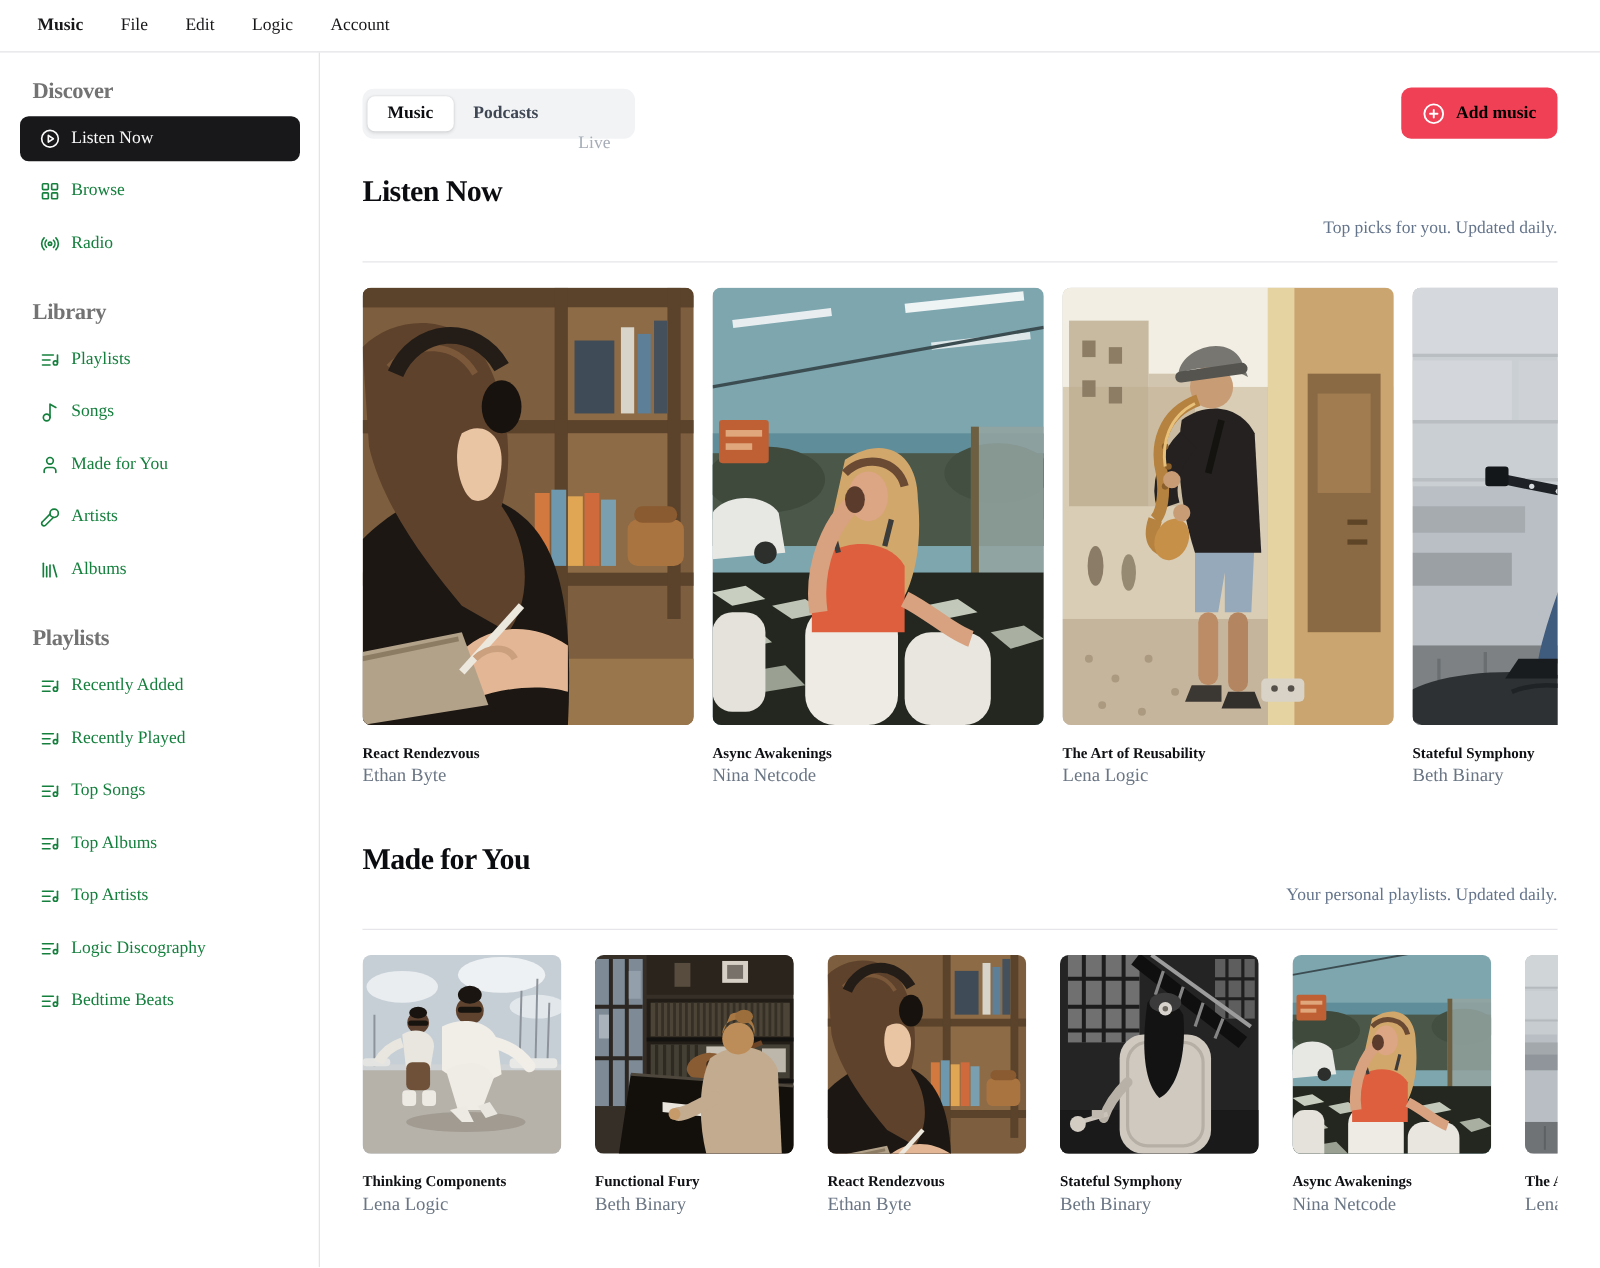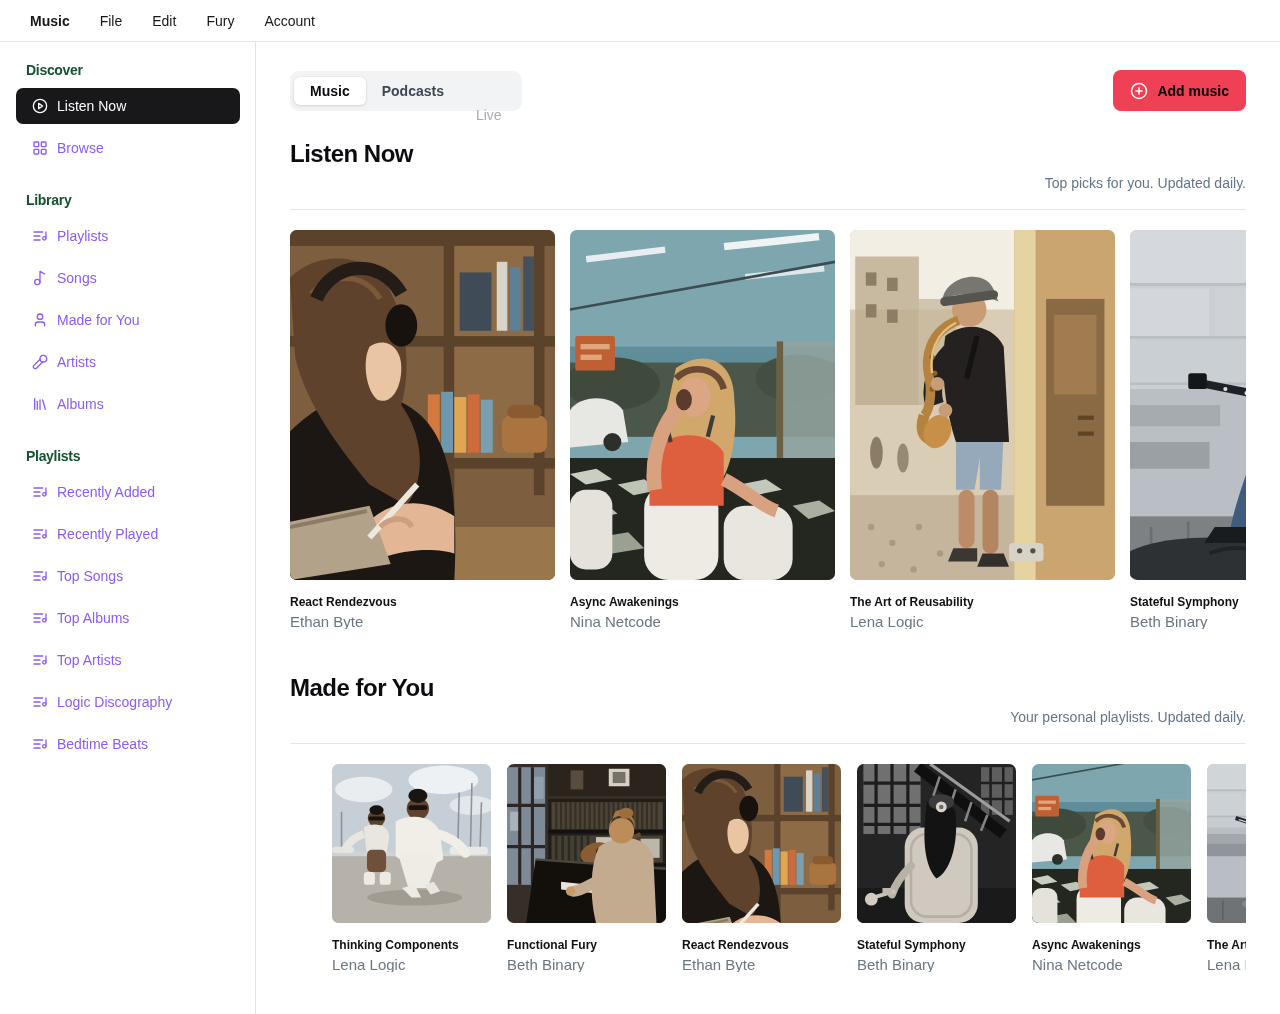--- a/index.html
+++ b/index.html
@@ -1,31 +1,31 @@
 <!DOCTYPE html>
 <html><head>
 <meta charset="utf-8">
 <style>
   * { margin:0; padding:0; box-sizing:border-box; }
   html,body { width:1280px; height:1014px; background:#fff; overflow:hidden; }
   body { font-family:"Liberation Sans", sans-serif; color:#0a0a0a; -webkit-font-smoothing:antialiased; }
-  .app { width:1280px; height:1014px; display:flex; flex-direction:column; background:#fff; border-radius:10px 10px 0 0; overflow:hidden; }
+  .app { width:1280px; height:1014px; display:flex; flex-direction:column; background:#fff; border-radius:10px 10px 0 0; overflow:hidden;font-family:Liberation Serif, serif; }
 
   
   .menubar { height:42px; flex:0 0 42px; display:flex; align-items:center; border-bottom:1px solid #e4e4e7; padding:0 18px; gap:6px; }
   .menu-item { font-size:14px; color:#18181b; padding:5px 12px; border-radius:5px; background:transparent; border:none; cursor:default; font-family:inherit; }
   .menu-item.bold { font-weight:700; }
 
   
   .body { flex:1; display:flex; min-height:0; }
   .sidebar { width:256px; flex:0 0 256px; border-right:1px solid #e4e4e7; padding:20px 16px 0 16px; }
   .side-section { margin-bottom:26px; }
-  .side-title { font-size:14px; font-weight:700; letter-spacing:-0.3px; color:#14532d; margin:0 0 10px 10px; }
+  .side-title { font-size:18px; font-weight:700; letter-spacing:-0.3px; color:#737373; margin:0 0 10px 10px; }
   .side-item { display:flex; align-items:center; gap:9px; width:224px; height:36px; padding:0 16px; margin-bottom:6px;
-               border:none; border-radius:7px; background:transparent; font-family:inherit; font-size:14px; font-weight:500; color:#8b5cf6; cursor:default; }
+               border:none; border-radius:7px; background:transparent; font-family:inherit; font-size:14px; font-weight:500; color:#15803d; cursor:default; }
   .side-item .ic { width:16px; height:16px; flex:0 0 16px; stroke:currentColor; fill:none; stroke-width:2; stroke-linecap:round; stroke-linejoin:round; }
   .side-item.active { background:#18181b; color:#fafafa; }
 
   
   .main { flex:1; min-width:0; padding:28px 34px 0 34px; }
   .topbar { display:flex; align-items:center; justify-content:space-between; }
   .tabs { display:inline-flex; align-items:center; background:#f1f3f5; border-radius:9px; padding:4px; height:40px; }
   .tab { border:none; background:transparent; font-family:inherit; font-size:14px; font-weight:600; color:#3f4654; padding:6px 16px; border-radius:6px; cursor:default; }
   .tab.active { background:#fff; color:#0b0c10; box-shadow:0 1px 3px rgba(0,0,0,.12), 0 0 0 1px rgba(0,0,0,.02); }
   .tab.disabled { color:#a6adb6; font-weight:500;margin-top:48px; }
@@ -33,21 +33,21 @@
                  background:#ef4056; color:#000000; font-family:inherit; font-size:14px; font-weight:600; cursor:default; }
   .btn-primary .ic { width:18px; height:18px; stroke:#fff; fill:none; stroke-width:2; stroke-linecap:round; stroke-linejoin:round; }
 
   .section-head { margin-top:28px; }
   .section-head h2 { font-size:24px; line-height:30px; font-weight:700; letter-spacing:-0.5px; color:#0b0c10; }
   .section-sub { font-size:14px; line-height:20px; color:#64748b; margin-top:4px;text-align:right; }
   .separator { height:1px; background:#e6e6ea; margin:16px 0 20px 0; }
 
   .row { display:flex; overflow:hidden; }
   .row-lg { gap:15px; }
-  .row-sm { gap:16px;margin-left:42px; }
+  .row-sm { gap:27px; }
   .card { flex:0 0 auto; cursor:default; }
   .card-lg { width:265px; }
   .card-sm { width:159px; }
   .art { border-radius:7px; overflow:hidden; background:#ddd; }
   .card-lg .art { width:265px; height:350px; }
   .card-sm .art { width:159px; height:159px; }
   .art svg { display:block; width:100%; height:100%; }
   .card-title { font-size:12px; font-weight:600; color:#101114; margin-top:13px; line-height:18px; white-space:nowrap; }
   .card-artist { font-size:15px; color:#6b7685; margin-top:3px; line-height:15px; white-space:nowrap; }
   .mt-lg { margin-top:44px; }
@@ -378,40 +378,46 @@
     </g>
   </defs>
 </svg>
 
 <div class="app">
 
   <div class="menubar">
     <button class="menu-item bold">Music</button>
     <button class="menu-item">File</button>
     <button class="menu-item">Edit</button>
-    <button class="menu-item">Fury</button>
+    <button class="menu-item">Logic</button>
     <button class="menu-item">Account</button>
   </div>
 
   <div class="body">
 
     <aside class="sidebar">
       <div class="side-section">
         <h3 class="side-title">Discover</h3>
         <button class="side-item active">
           <svg class="ic">
               <use href="#i-play-circle"></use>
             </svg>
           <span>Listen Now</span>
         </button>
         <button class="side-item">
           <svg class="ic">
               <use href="#i-grid"></use>
             </svg>
           <span>Browse</span>
+        </button>
+        <button class="side-item">
+          <svg class="ic">
+              <use href="#i-radio"></use>
+            </svg>
+          <span>Radio</span>
         </button>
       </div>
 
       <div class="side-section">
         <h3 class="side-title">Library</h3>
         <button class="side-item">
           <svg class="ic">
               <use href="#i-list-music"></use>
             </svg>
           <span>Playlists</span>

